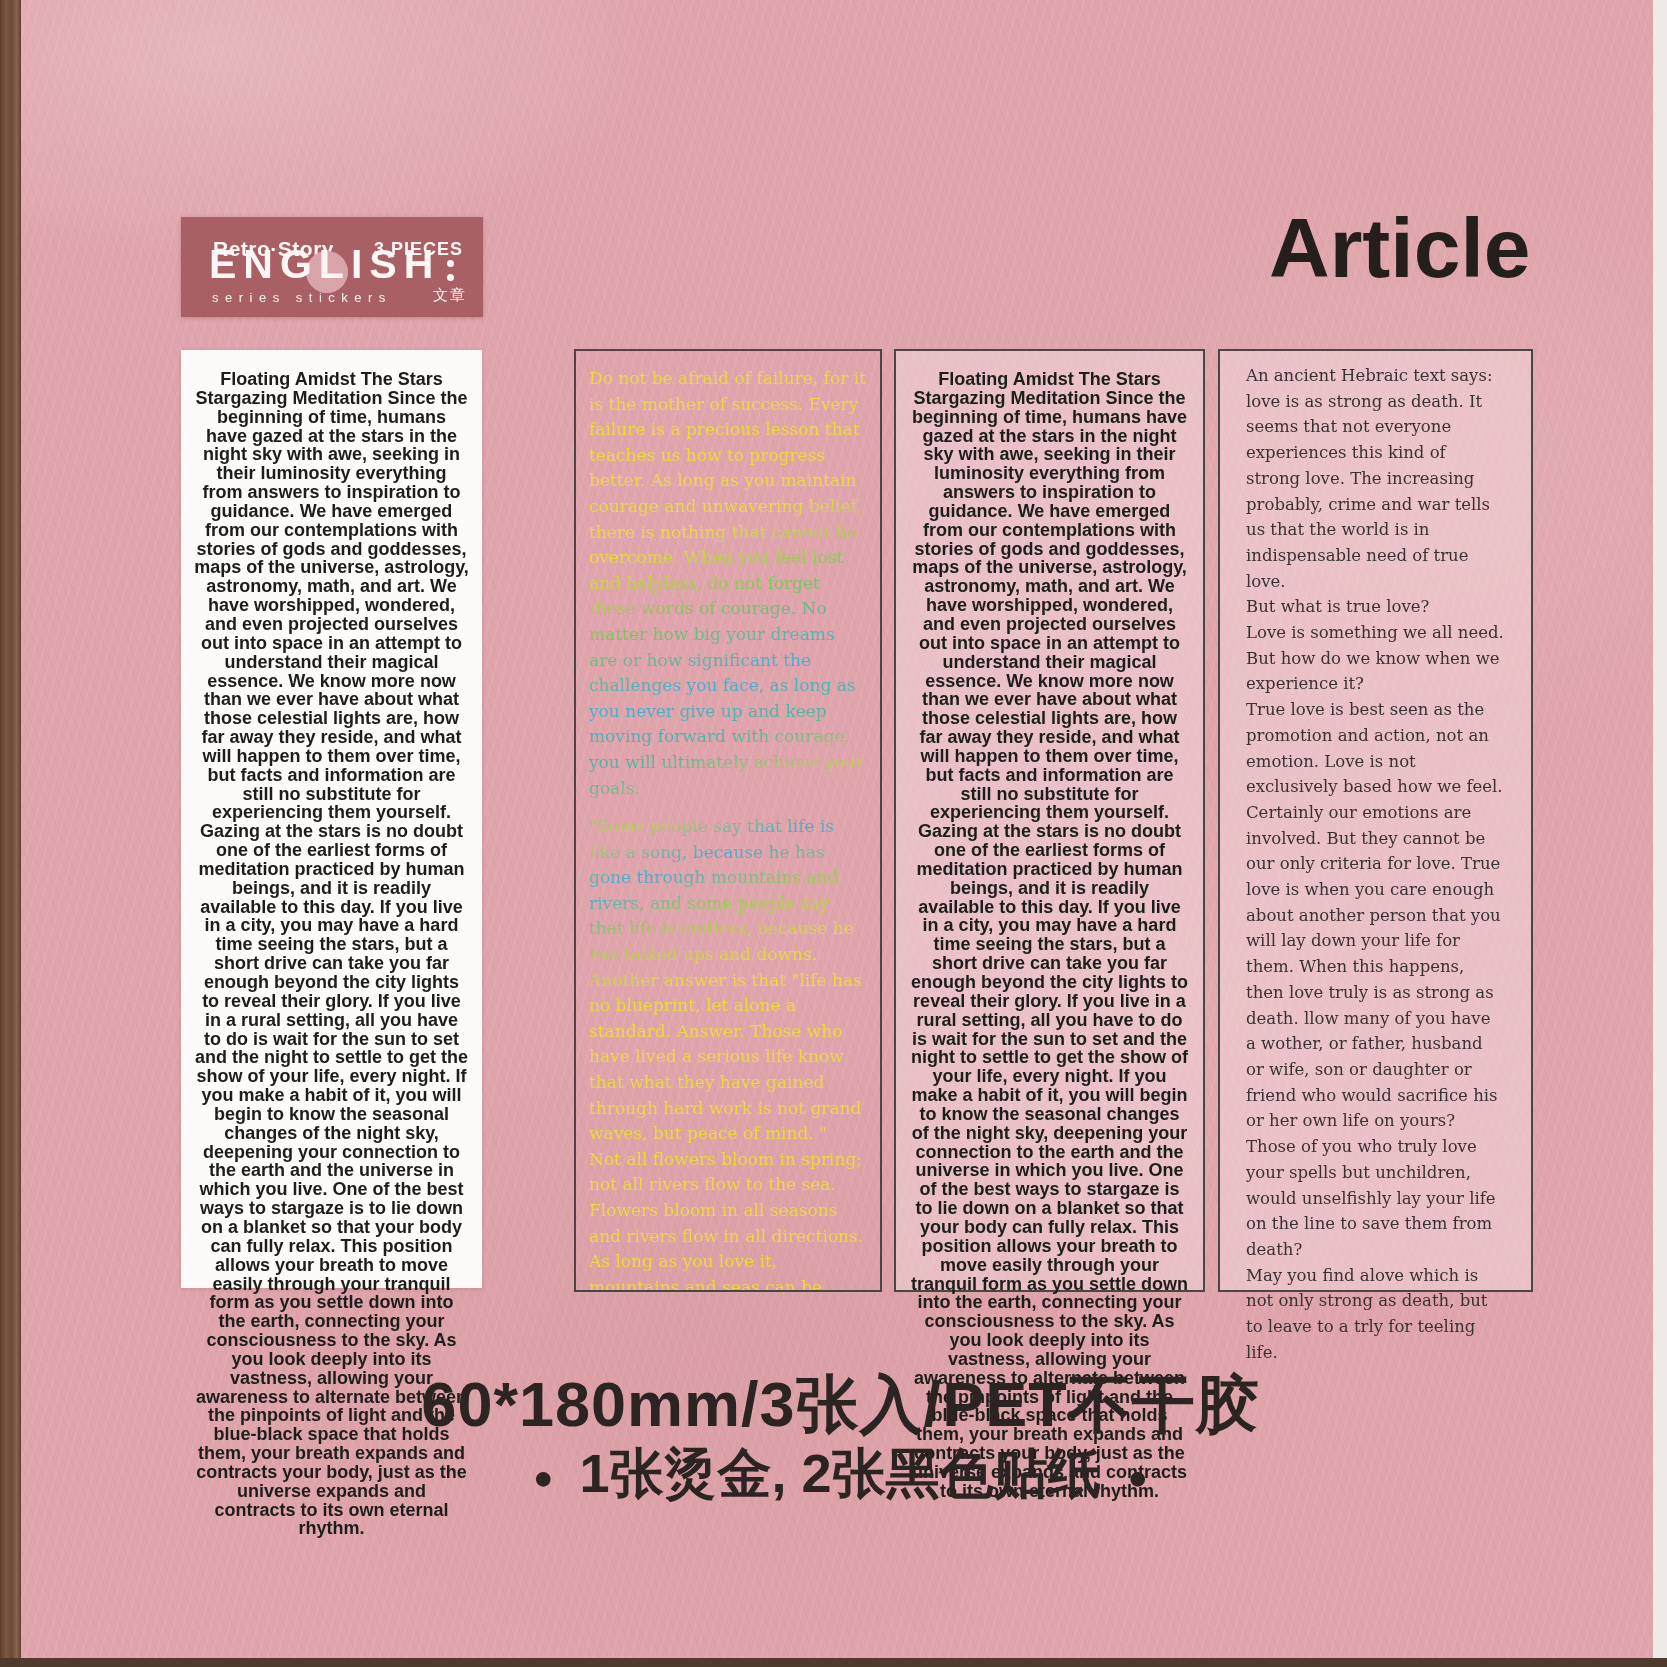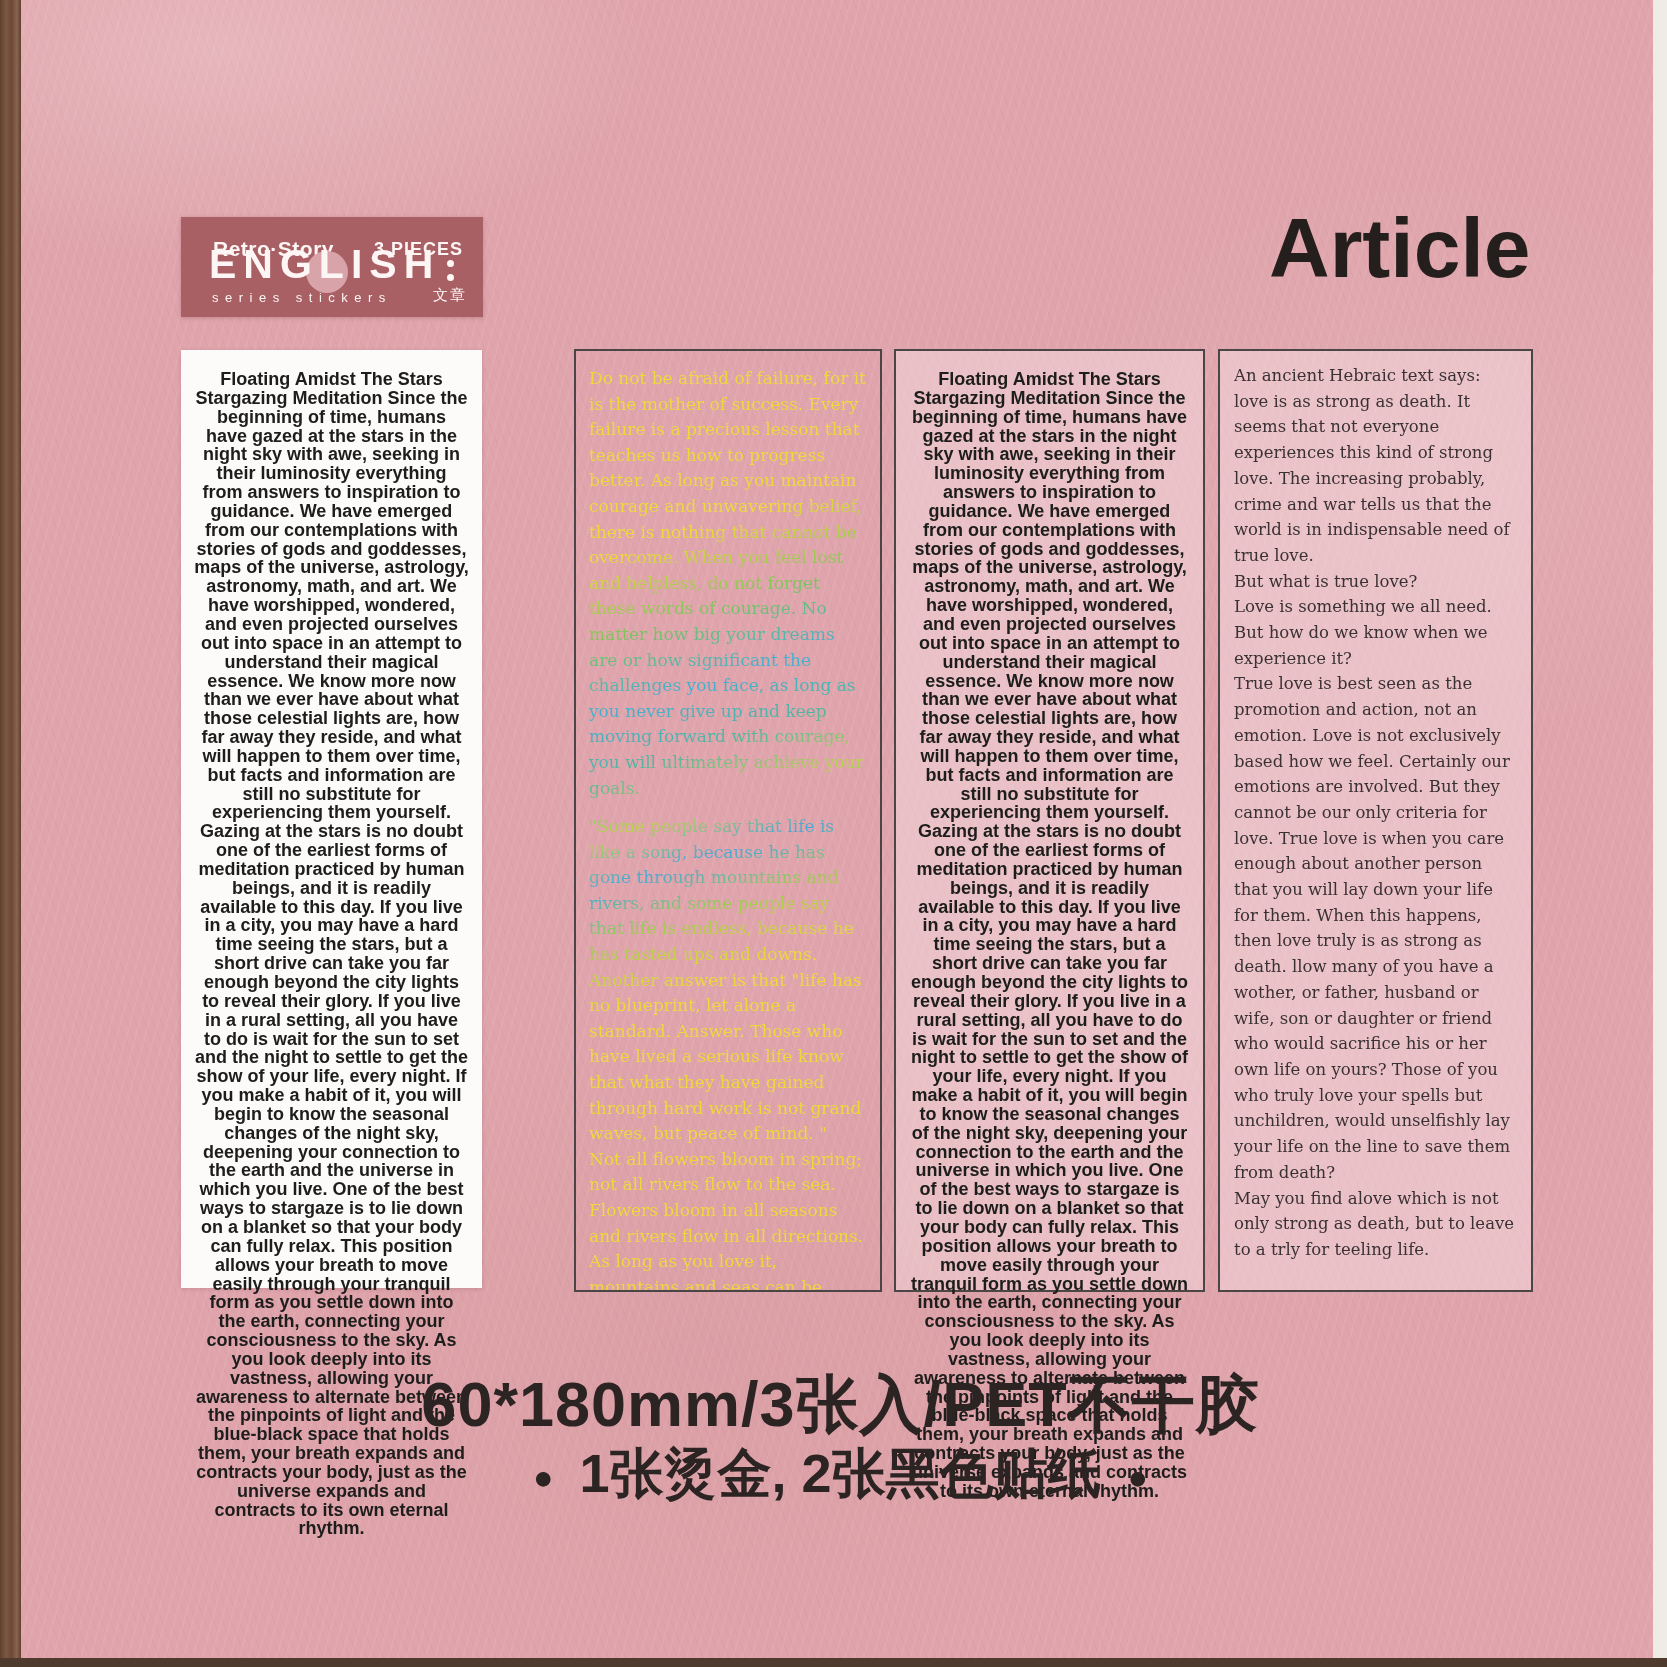--- a/index.html
+++ b/index.html
@@ -40,21 +40,21 @@
     color:#201a19;letter-spacing:0;line-height:1.2;}
   .heading-en{position:absolute;left:1248px;top:198px;font-size:84px;font-weight:800;
     color:#241e1c;line-height:1.2;}
   
   .panel{position:absolute;box-sizing:border-box;}
   .panel-white{left:160px;top:350px;width:301px;height:938px;background:#fcfbf9;
     padding:15px 8px;box-shadow:0 1px 4px rgba(90,40,45,0.18);}
   .panel-clear{border:2px solid #4b4545;background:rgba(248,231,234,0.42);}
   .panel-gold{left:553px;top:349px;width:308px;height:943px;padding:15px 13px;}
   .panel-black{left:873px;top:349px;width:311px;height:943px;padding:14px 9px;}
-  .panel-serif{left:1197px;top:349px;width:315px;height:943px;padding:12px 14px;}
+  .panel-serif{left:1197px;top:349px;width:315px;height:943px;padding:12px 26px;}
   .stargaze-text{margin:5px;font-size:18px;line-height:18.85px;font-weight:700;color:#1d1d1b;
     text-align:center;font-family:"Liberation Sans",sans-serif;}
   .gold-text p{margin:0;font-size:17px;line-height:25.6px;color:#ecd838;
     font-family:"DejaVu Serif",serif;text-align:left;}
   .gold-text p.para-gap{margin-top:13px;}
   @supports ((-webkit-background-clip:text) or (background-clip:text)){
     .gold-text{
       background:linear-gradient(163deg,
         #eed93a 0%, #eed93a 21%,
         #7cc45c 29%,

